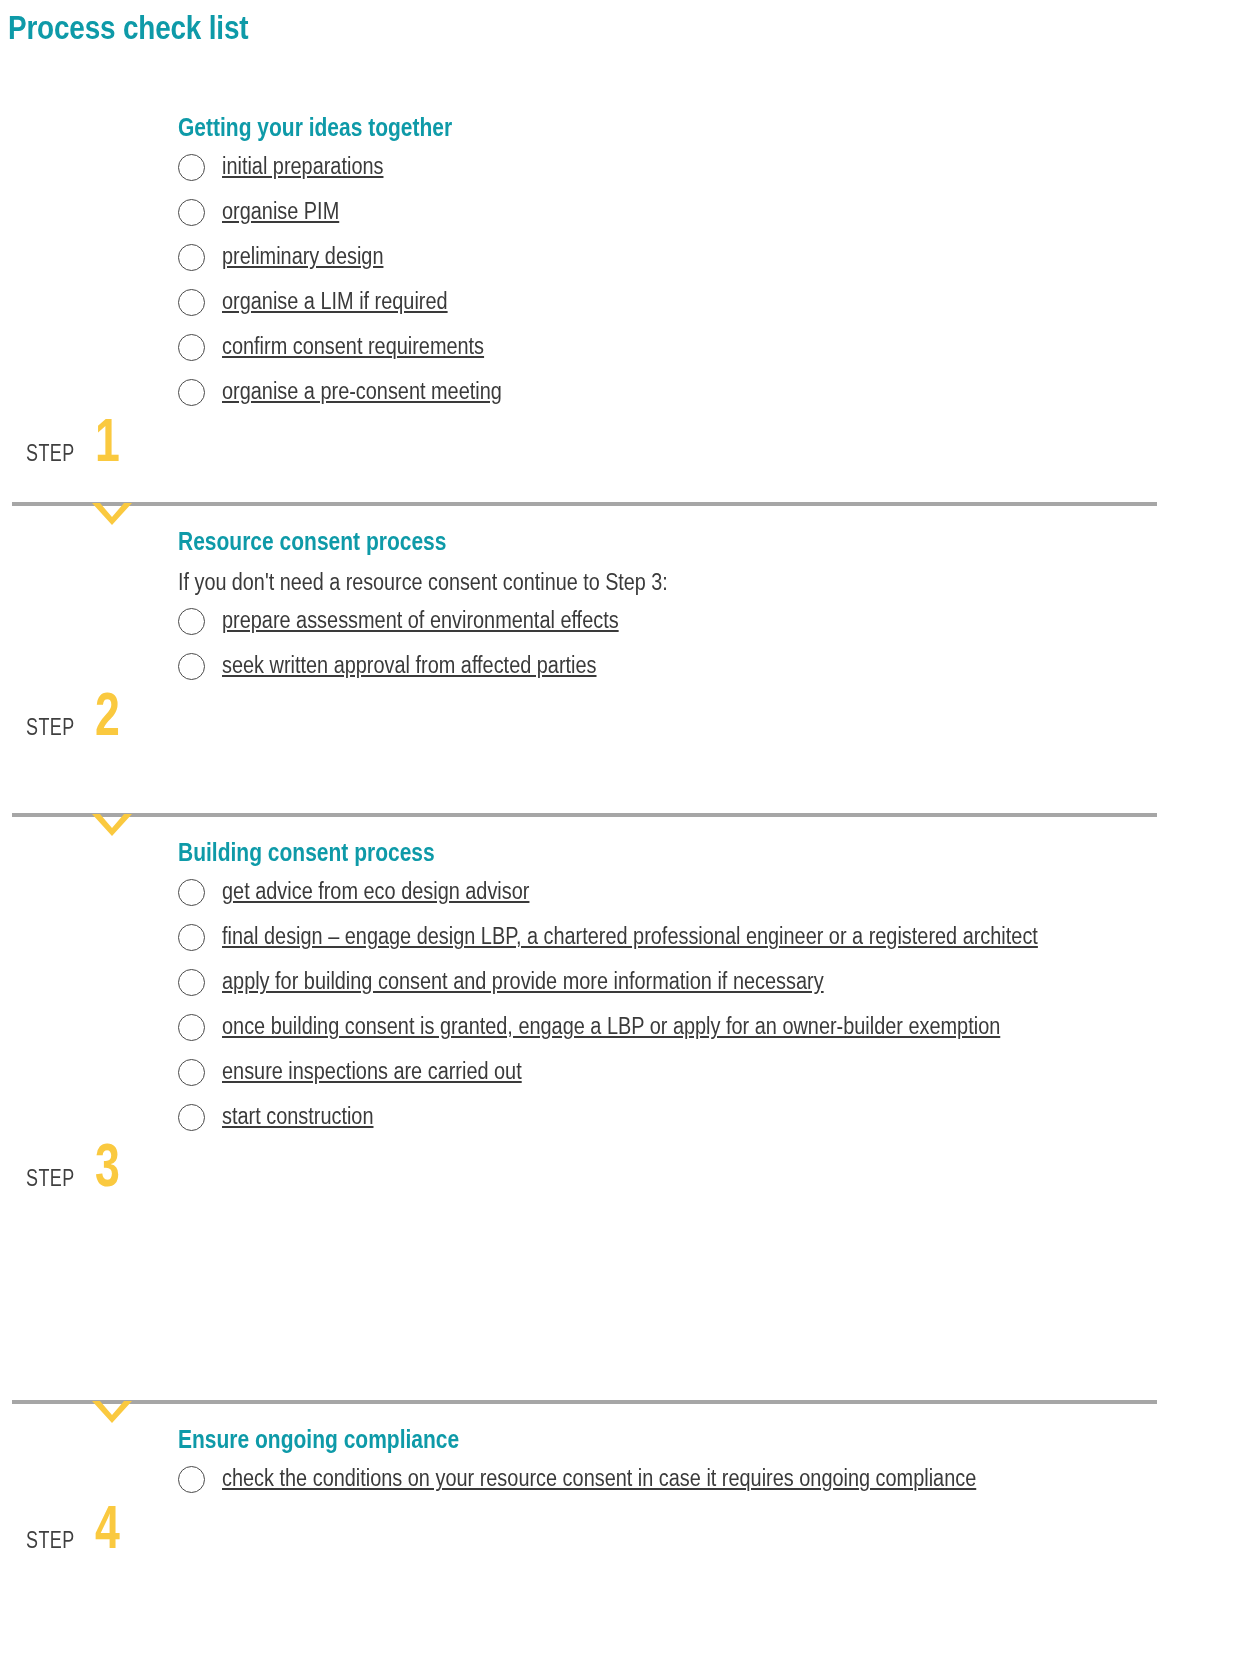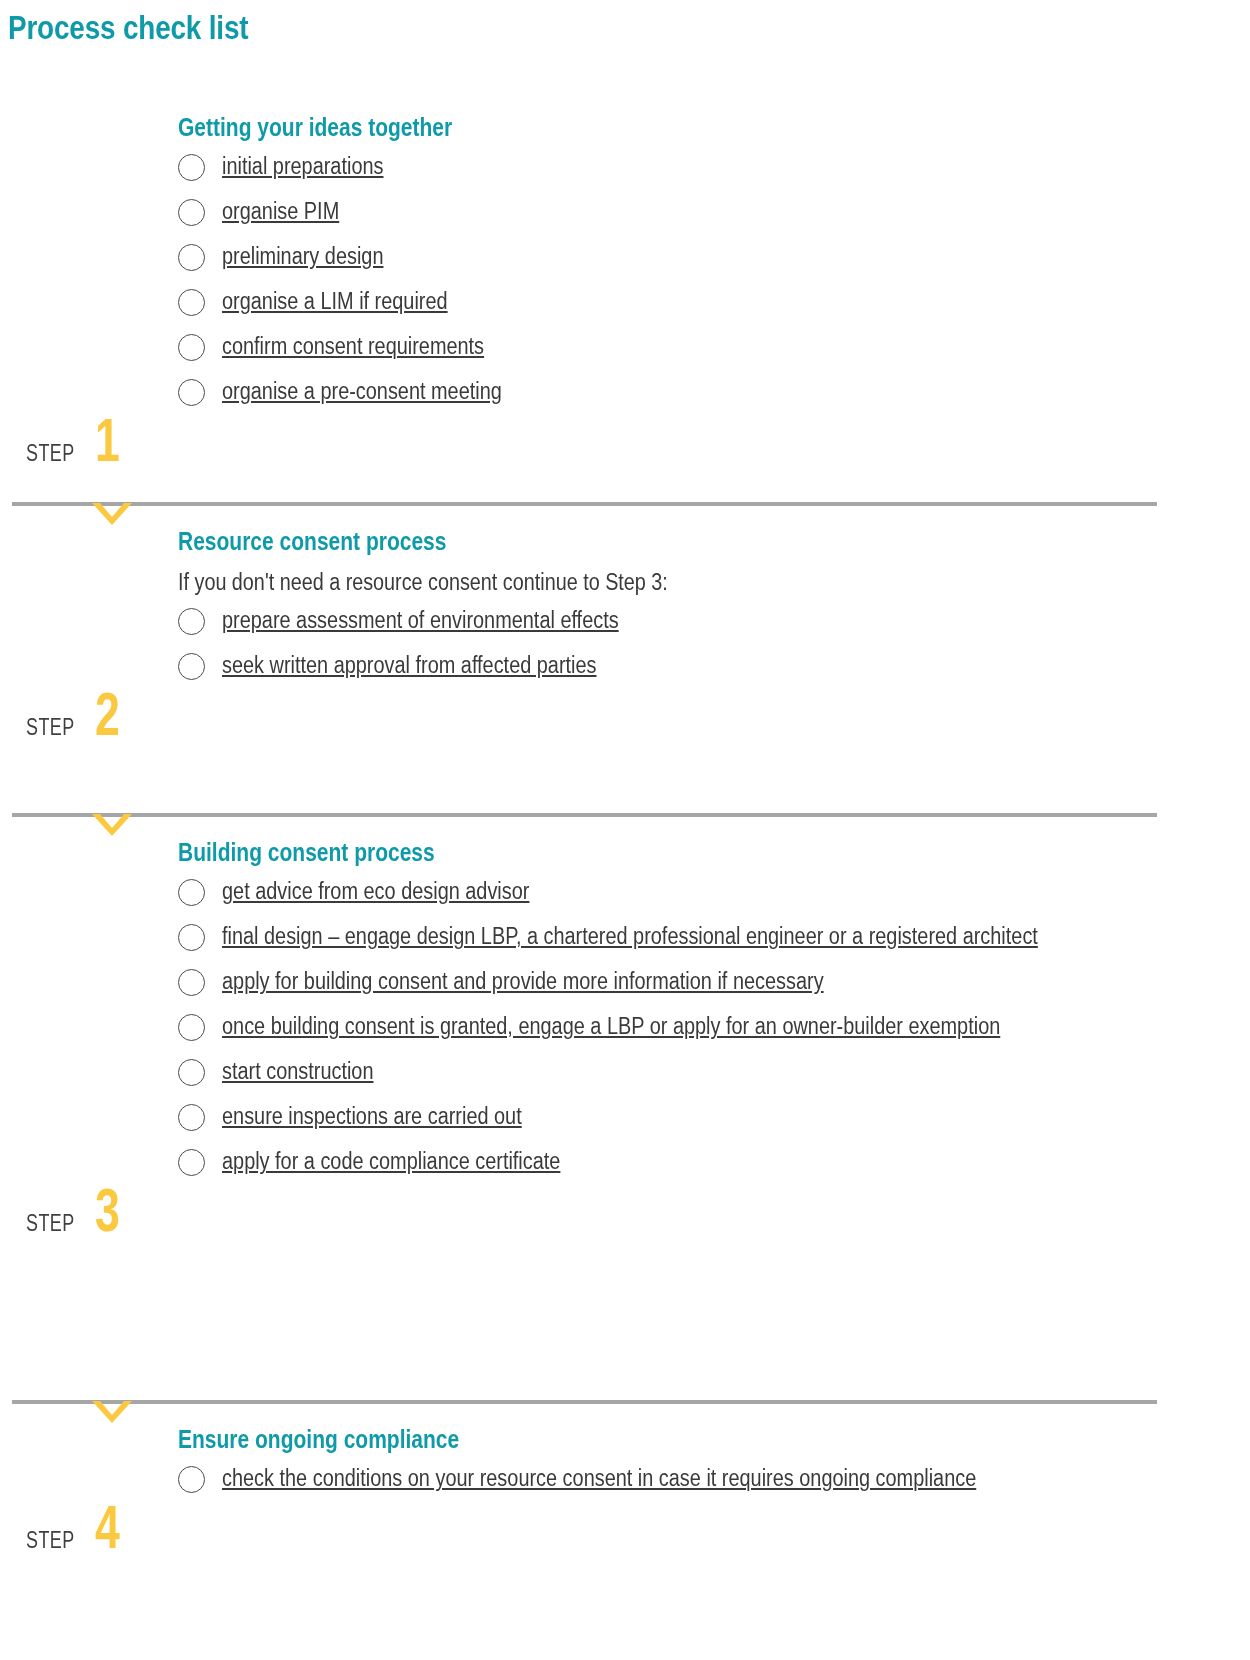--- a/index.html
+++ b/index.html
@@ -289,29 +289,25 @@
           <li class="check-item">
             <span class="check-circle"></span>
             <span class="check-label">apply for building consent and provide more information if necessary</span>
           </li>
           <li class="check-item">
             <span class="check-circle"></span>
             <span class="check-label">once building consent is granted, engage a LBP or apply for an owner-builder exemption</span>
           </li>
           <li class="check-item">
             <span class="check-circle"></span>
+            <span class="check-label">ensure inspections are carried out</span>
+          </li>
+          <li class="check-item">
+            <span class="check-circle"></span>
             <span class="check-label">start construction</span>
-          </li>
-          <li class="check-item">
-            <span class="check-circle"></span>
-            <span class="check-label">ensure inspections are carried out</span>
-          </li>
-          <li class="check-item">
-            <span class="check-circle"></span>
-            <span class="check-label">apply for a code compliance certificate</span>
           </li>
         </ul>
       </div>
     </div>
   </section>
 
   <div class="divider" id="divider-3">
     <div class="divider-line"></div>
     <div class="divider-chevron">
       <svg width="40" height="22" viewBox="0 0 40 22">

